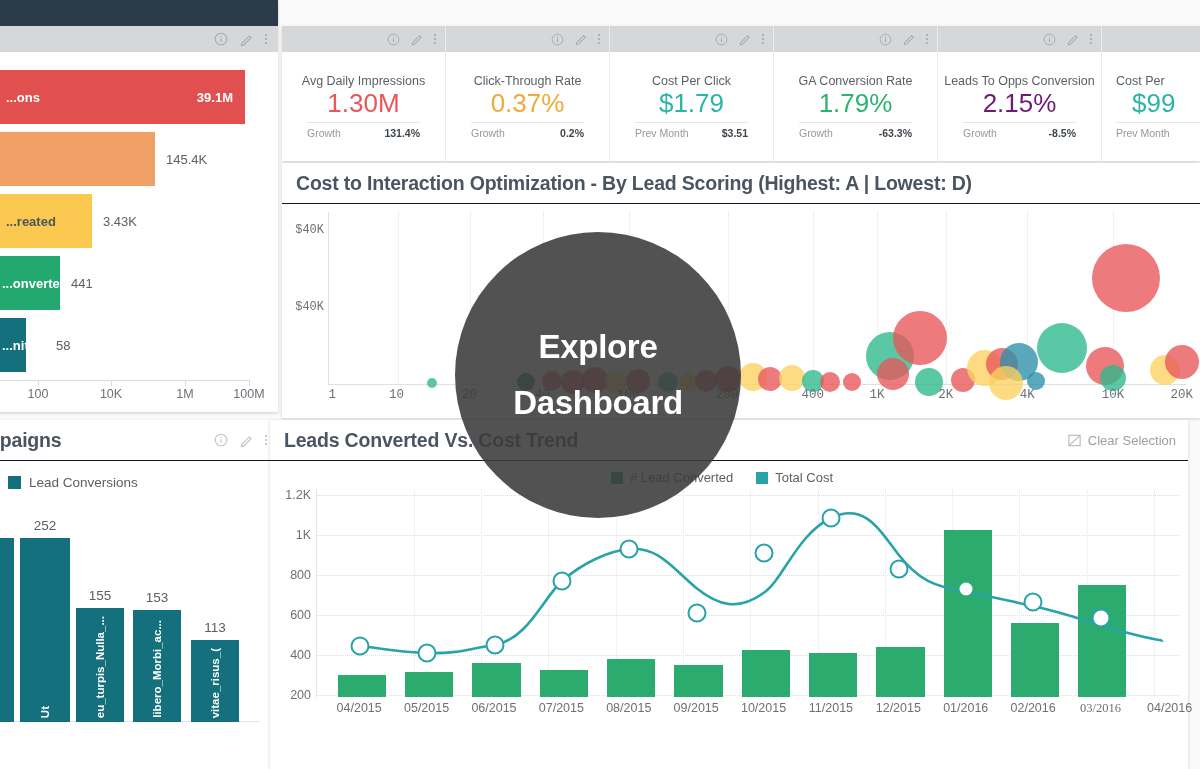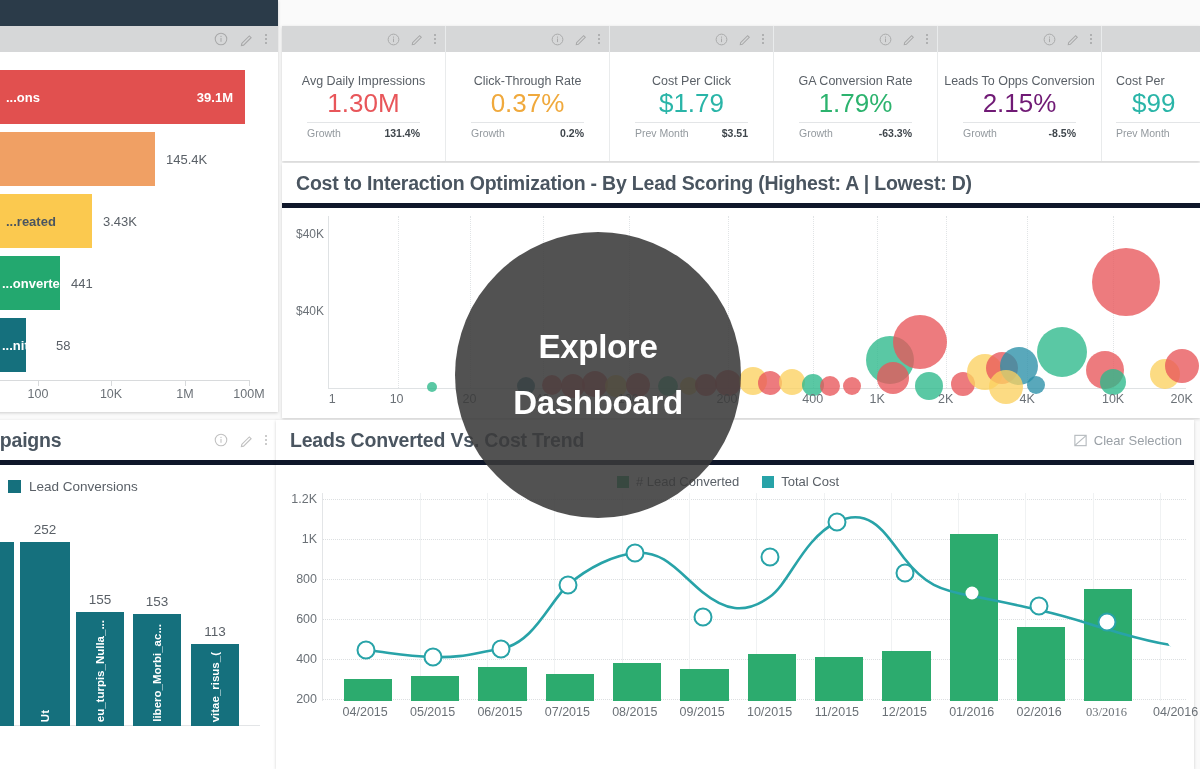--- a/index.html
+++ b/index.html
@@ -23,21 +23,21 @@
   .kebab i{width:2px;height:2px;background:#5b5b5b;border-radius:50%;display:block;}
 
   
   #left-col{left:-42px;top:0;width:320px;height:412px;}
   #left-col2{left:-42px;top:420px;width:320px;height:349px;}
 
   .chart-title{
     font-size:19.5px;font-weight:bold;color:#4a5560;letter-spacing:-.2px;
     padding:10px 0 0 14px;
   }
-  .titlebar{height:40px;border-bottom:5px solid #0f172a;display:flex;align-items:center;}
+  .titlebar{height:40px;border-bottom:1px solid #0f172a;display:flex;align-items:center;}
   .titlebar .chart-title{padding:0 0 0 14px;}
   .titlebar-icons{margin-left:auto;display:flex;align-items:center;gap:11px;padding-right:11px;}
 
   
   .funnel{position:relative;padding:14px 0 0 0;height:310px;}
   .fbar-row{position:relative;height:62px;}
   .fbar{position:absolute;left:0;top:4px;height:54px;border-radius:0;}
   .fbar-inlabel{
     position:absolute;color:#fff;font-size:13px;font-weight:bold;
     top:50%;transform:translateY(-50%);white-space:nowrap;
@@ -76,31 +76,31 @@
   .kpi-label{font-size:12.5px;color:#5a6067;white-space:nowrap;}
   .kpi-value{font-size:26px;line-height:30px;white-space:nowrap;}
   .kpi-foot{
     width:113px;margin-top:4px;border-top:1px solid #e3e5e7;padding-top:4px;
     display:flex;justify-content:space-between;font-size:10.5px;color:#93999e;
   }
   .kpi-foot b{color:#3f464c;font-size:10.5px;}
 
   
   #bubble-panel{left:282px;top:163px;width:918px;height:255px;background:#fff;}
-  .bub-plot{position:relative;height:200px;margin:8px 0 0 0;}
+  .bub-plot{position:relative;height:200px;margin:8px 0 0 0;font-family:Liberation Mono, monospace;}
   .bub-yaxis{position:absolute;left:0;top:0;width:46px;height:172px;}
   .bub-yaxis span{position:absolute;right:4px;transform:translateY(-50%);font-size:12px;color:#6b7177;}
   .bub-area{position:absolute;left:46px;right:14px;top:0;height:172px;border-left:1px solid #dfe2e4;border-bottom:1px solid #dfe2e4;}
   .vgrid{position:absolute;top:0;bottom:0;width:0;border-left:1px dotted #e1e4e6;}
   .bubble{position:absolute;border-radius:50%;opacity:.78;transform:translate(-50%,50%);}
   .bub-xlabels{position:absolute;left:46px;right:14px;top:176px;height:22px;}
   .bub-xlabels span{position:absolute;transform:translateX(-50%);font-size:12.5px;color:#6b7177;}
 
   
-  #trend-panel{left:276px;top:420px;width:918px;height:349px;background:#fff;}
+  #trend-panel{left:270px;top:420px;width:918px;height:349px;background:#fff;}
   .clear-sel{
     margin-left:auto;display:flex;align-items:center;gap:6px;padding-right:12px;
     font-size:13px;color:#9aa0a6;white-space:nowrap;
   }
   .trend-legend{display:flex;align-items:center;gap:9px;justify-content:center;padding:9px 0 0 0;}
   .trend-legend .grp{display:flex;align-items:center;gap:7px;margin-right:14px;}
   .trend-legend .sw{width:12px;height:12px;display:block;}
   .trend-legend span{font-size:13px;color:#5a6067;}
   .trend-plot{position:relative;height:245px;margin-top:4px;}
   .t-yaxis{position:absolute;left:0;top:0;width:46px;height:208px;}

